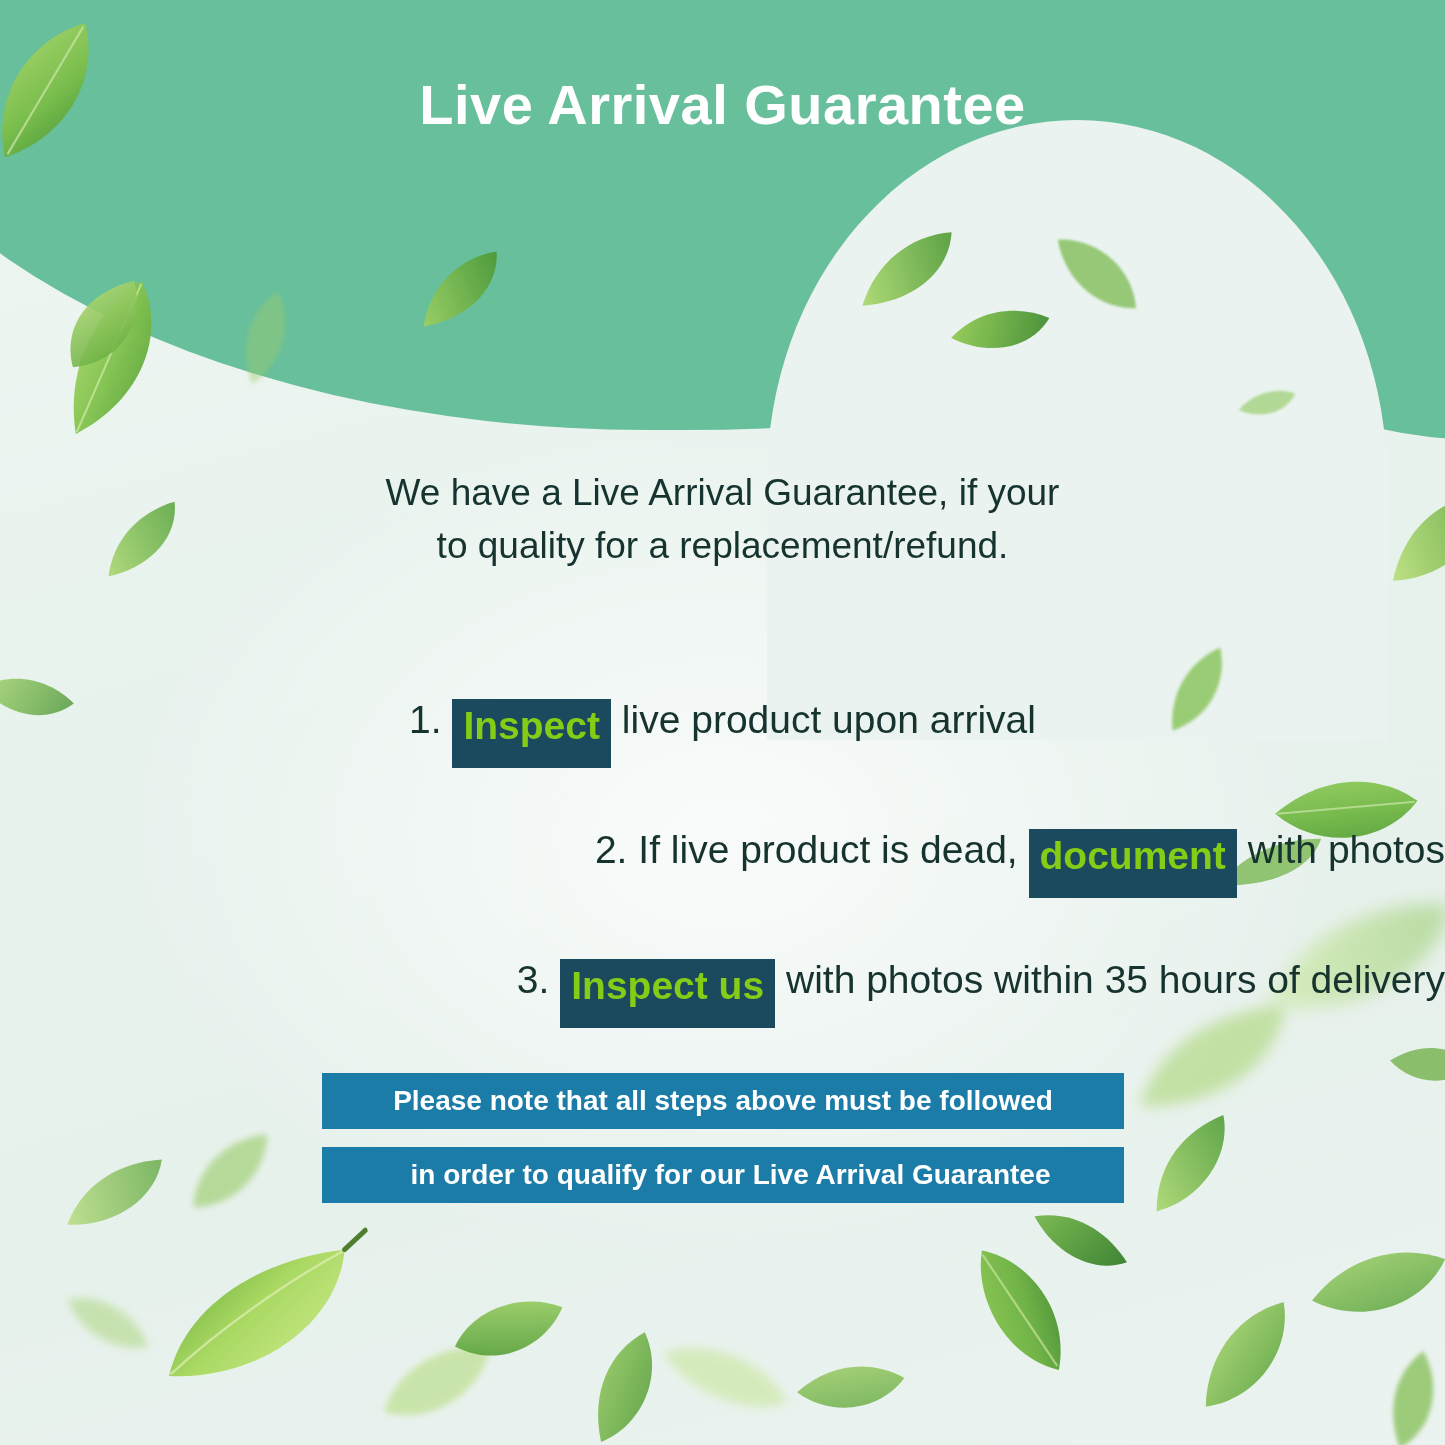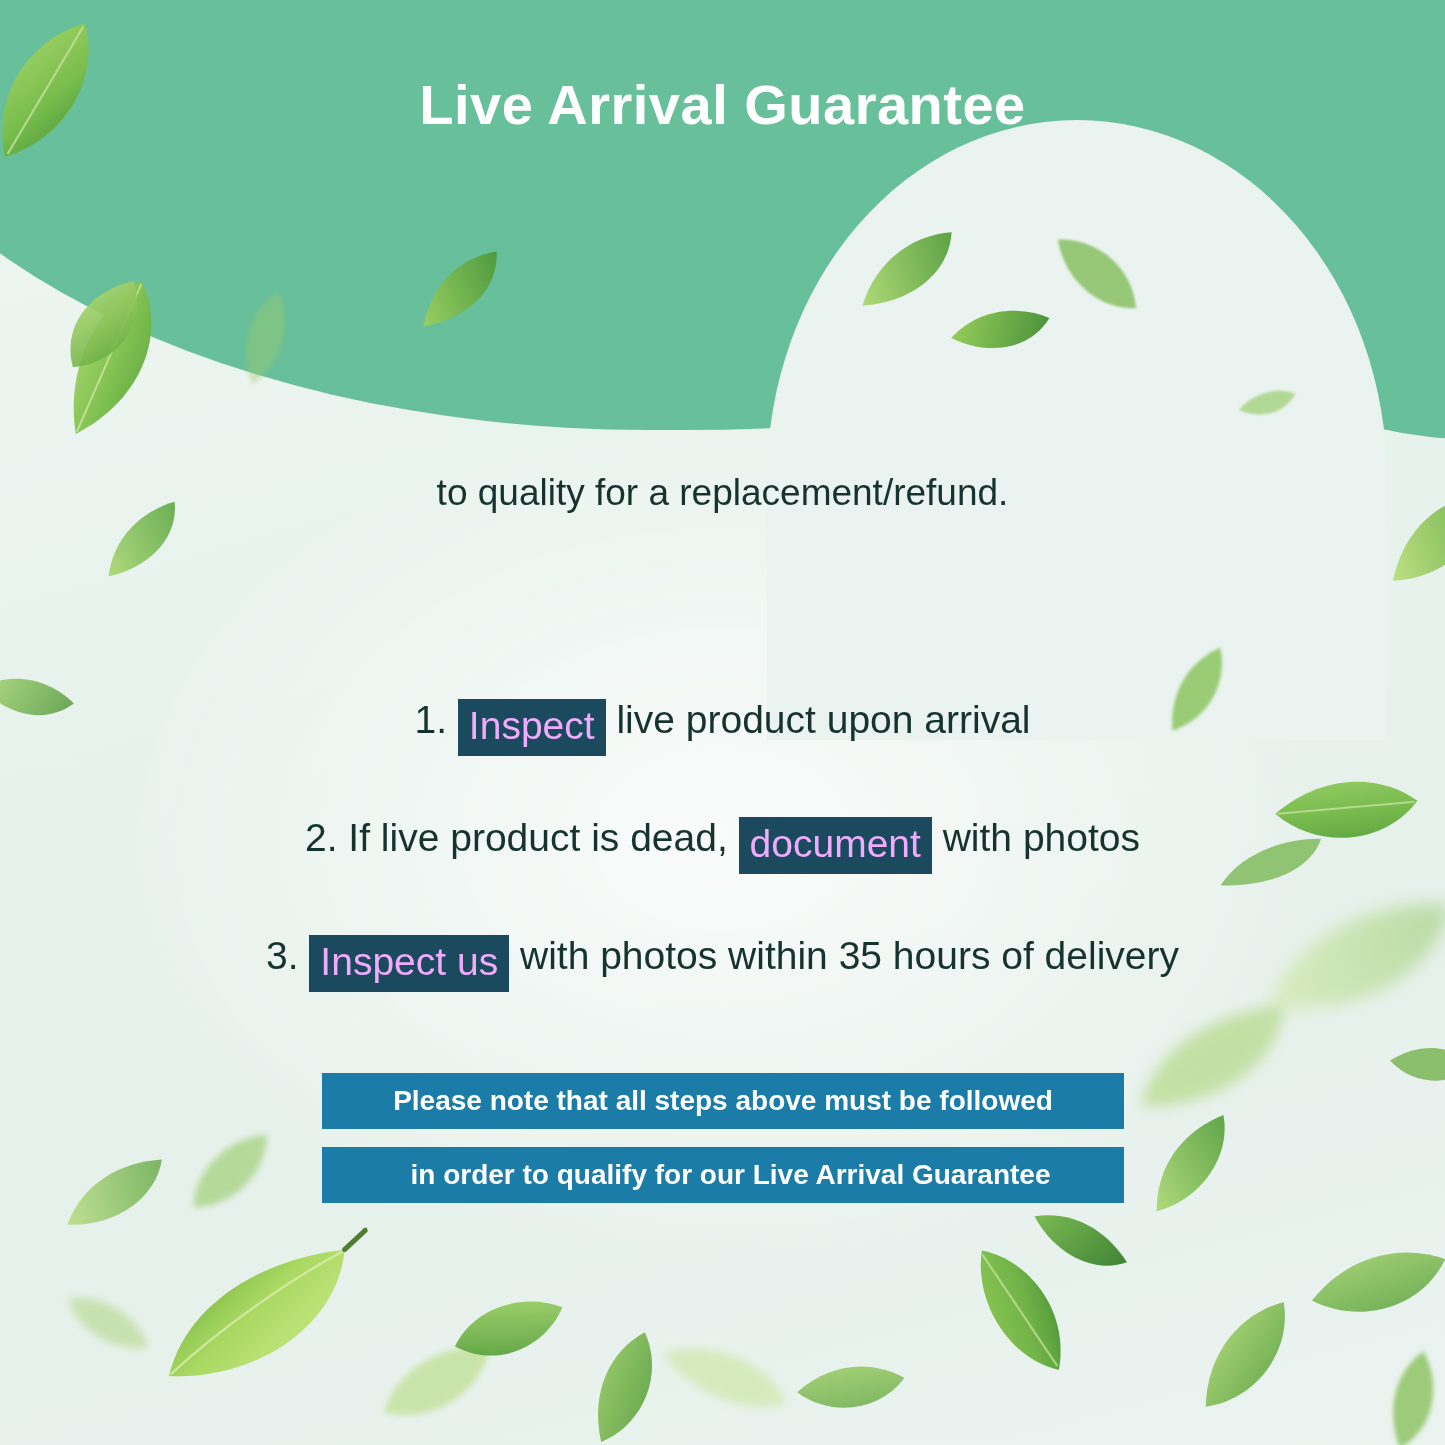--- a/index.html
+++ b/index.html
@@ -105,27 +105,27 @@
     width: 1445px;
     z-index: 6;
   }
   .step {
     text-align: center;
     color: #16332f;
     font-size: 39px;
     line-height: 70px;
     white-space: nowrap;
   }
-  .step + .step { margin-top: 47px; }
+  .step + .step { margin-top: 47px; text-align: right; }
 
   .hl {
     background: #1b4a5e;
-    color: #f0abfc;
-    font-weight: normal;
-    padding: 5px 11px 8px 11px;
+    color: #84cc16;
+    font-weight: bold;
+    padding: 5px 11px 20px 11px;
     display: inline-block;
     line-height: 44px;
     vertical-align: -6px;
   }
 
   
   .notes {
     position: absolute;
     left: 322px;
     top: 1073px;
@@ -487,20 +487,21 @@
 
   <div class="leaf" style="left:1152px; top:660px; transform:rotate(-34deg); opacity:.75; filter:blur(1.5px);">
     <svg width="90" height="60" viewBox="0 0 90 60">
       <path d="M2 50 C 22 14, 58 2, 88 8 C 74 42, 38 60, 2 50 Z" fill="#7fbf4c"></path>
     </svg>
   </div>
 
   <div class="title">Live Arrival Guarantee</div>
 
   <div class="intro">
+    <div>We have a Live Arrival Guarantee, if your</div>
     <div>to quality for a replacement/refund.</div>
   </div>
 
   <div class="steps">
 
     <div class="step">
       <span>1.</span>
       <span class="hl">Inspect</span>
       <span>live product upon arrival</span>
     </div>

